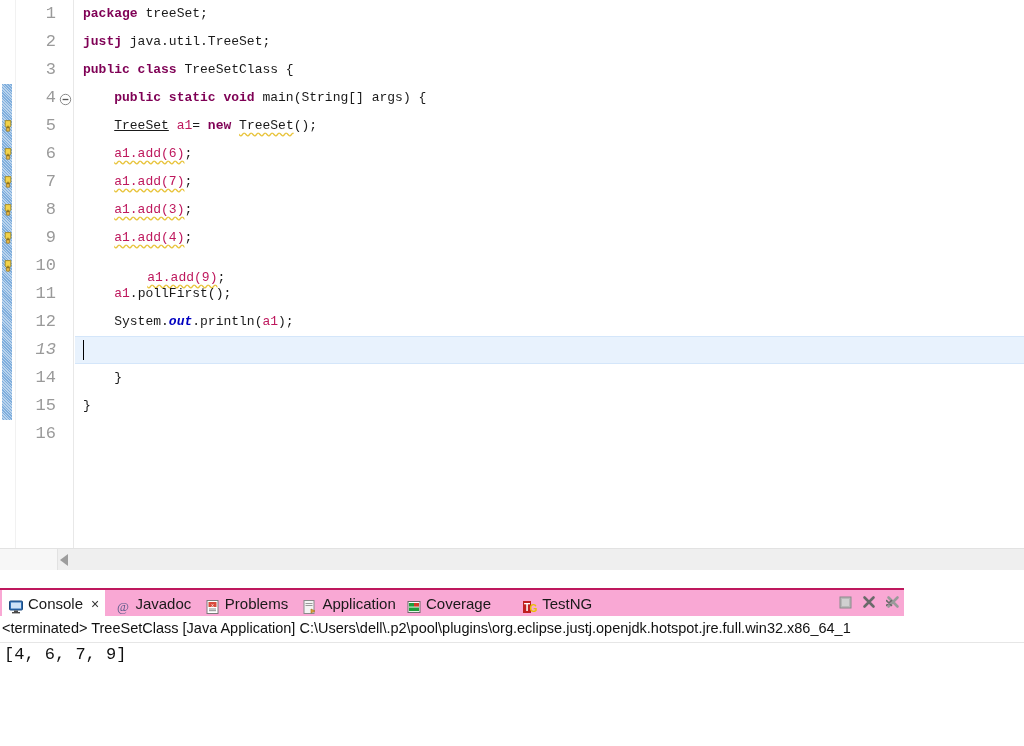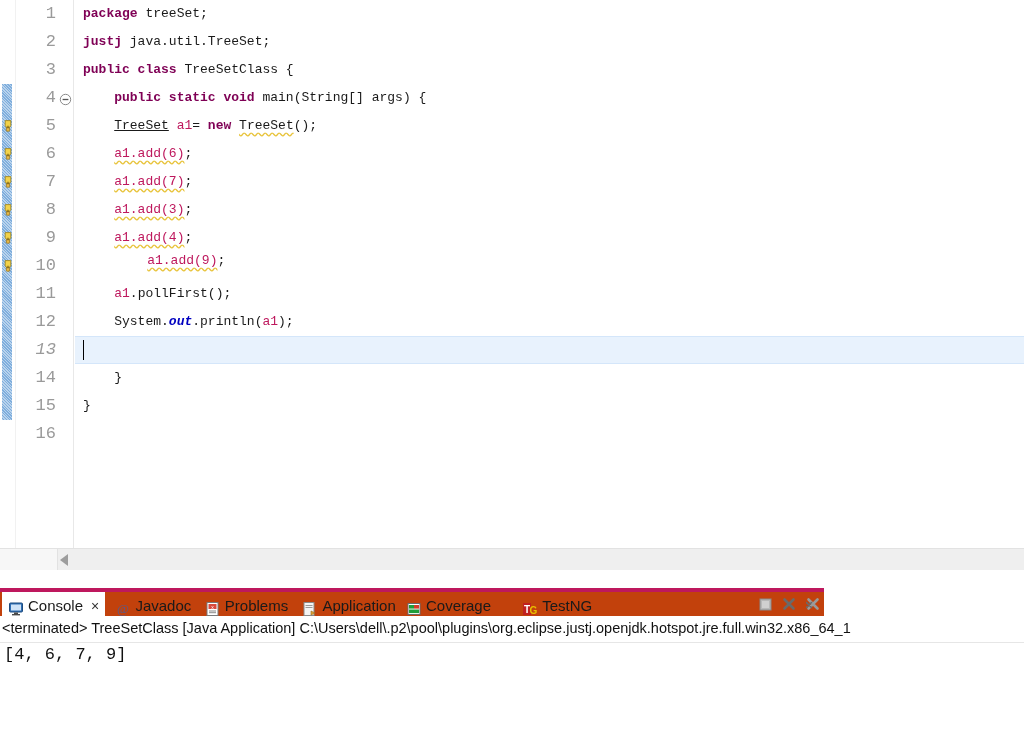--- a/index.html
+++ b/index.html
@@ -102,22 +102,22 @@
     border-top:6px solid transparent; border-bottom:6px solid transparent;
     border-right:8px solid #9d9d9d;
   }
 
   
   #console-panel {
     position:absolute; left:0; top:588px; width:1024px; height:158px;
     background:#ffffff;
   }
   .tabbar {
-    position:relative; width:824px; height:28px;
-    background:#c2410c; border-top:4px solid #be185d;
+    position:relative; width:904px; height:28px;
+    background:#f9a8d4; border-top:2px solid #be185d;
   }
   .tab {
     position:absolute; top:0; height:28px; line-height:28px;
     display:flex; align-items:center; gap:4px;
     padding:0 6px; font-size:15px; color:#1a1a1a; white-space:nowrap;
   }
   .tab.active { background:#ffffff; }
   .tab .tico { display:inline-block; width:16px; height:16px; position:relative; flex:0 0 16px; }
   .tab .tclose {
     margin-left:4px; color:#333; font-size:14px; line-height:14px;
@@ -210,21 +210,21 @@
       <div class="code-area" id="code-area">
           <div class="cline" style="top: 0px;"><span class="kw">package </span><span>treeSet;</span></div>
           <div class="cline" style="top: 28px;"><span class="kw">justj </span><span>java.util.TreeSet;</span></div>
           <div class="cline" style="top: 56px;"><span class="kw">public class </span><span>TreeSetClass {</span></div>
           <div class="cline" style="top: 84px;"><span>    </span><span class="kw">public static void </span><span>main(String[] args) {</span></div>
           <div class="cline" style="top: 112px;"><span>    </span><span class="type-u">TreeSet</span><span> </span><span class="local">a1</span><span>= </span><span class="kw">new </span><span class="type-u warnu">TreeSet</span><span>();</span></div>
           <div class="cline" style="top: 140px;"><span>    </span><span class="local warnu">a1.add(6)</span><span>;</span></div>
           <div class="cline" style="top: 168px;"><span>    </span><span class="local warnu">a1.add(7)</span><span>;</span></div>
           <div class="cline" style="top: 196px;"><span>    </span><span class="local warnu">a1.add(3)</span><span>;</span></div>
           <div class="cline" style="top: 224px;"><span>    </span><span class="local warnu">a1.add(4)</span><span>;</span></div>
-          <div class="cline" style="top: 247px; padding-left: 41px;"><span>    </span><span class="local warnu">a1.add(9)</span><span>;</span></div>
+          <div class="cline" style="top: 264px; padding-left: 41px;"><span>    </span><span class="local warnu">a1.add(9)</span><span>;</span></div>
           <div class="cline" style="top: 280px;"><span>    </span><span class="local">a1</span><span>.pollFirst();</span></div>
           <div class="cline" style="top: 308px;"><span>    System.</span><span class="field">out</span><span>.println(</span><span class="local">a1</span><span>);</span></div>
           <div class="cline current" style="top: 336px;"></div>
           <div class="cline" style="top: 364px;"><span>    }</span></div>
           <div class="cline" style="top: 392px;"><span>}</span></div>
           <div class="cline" style="top: 420px;"></div>
           <div class="caret" style="top: 340px; left: 8px;"></div>
         </div>
 
     </div>

